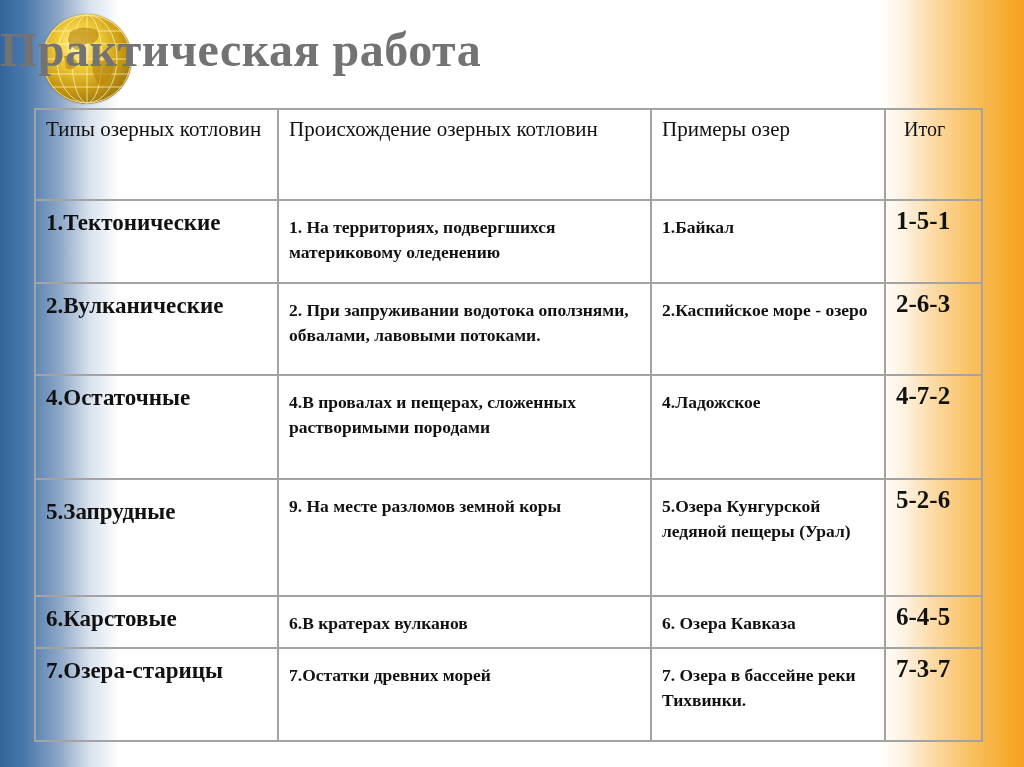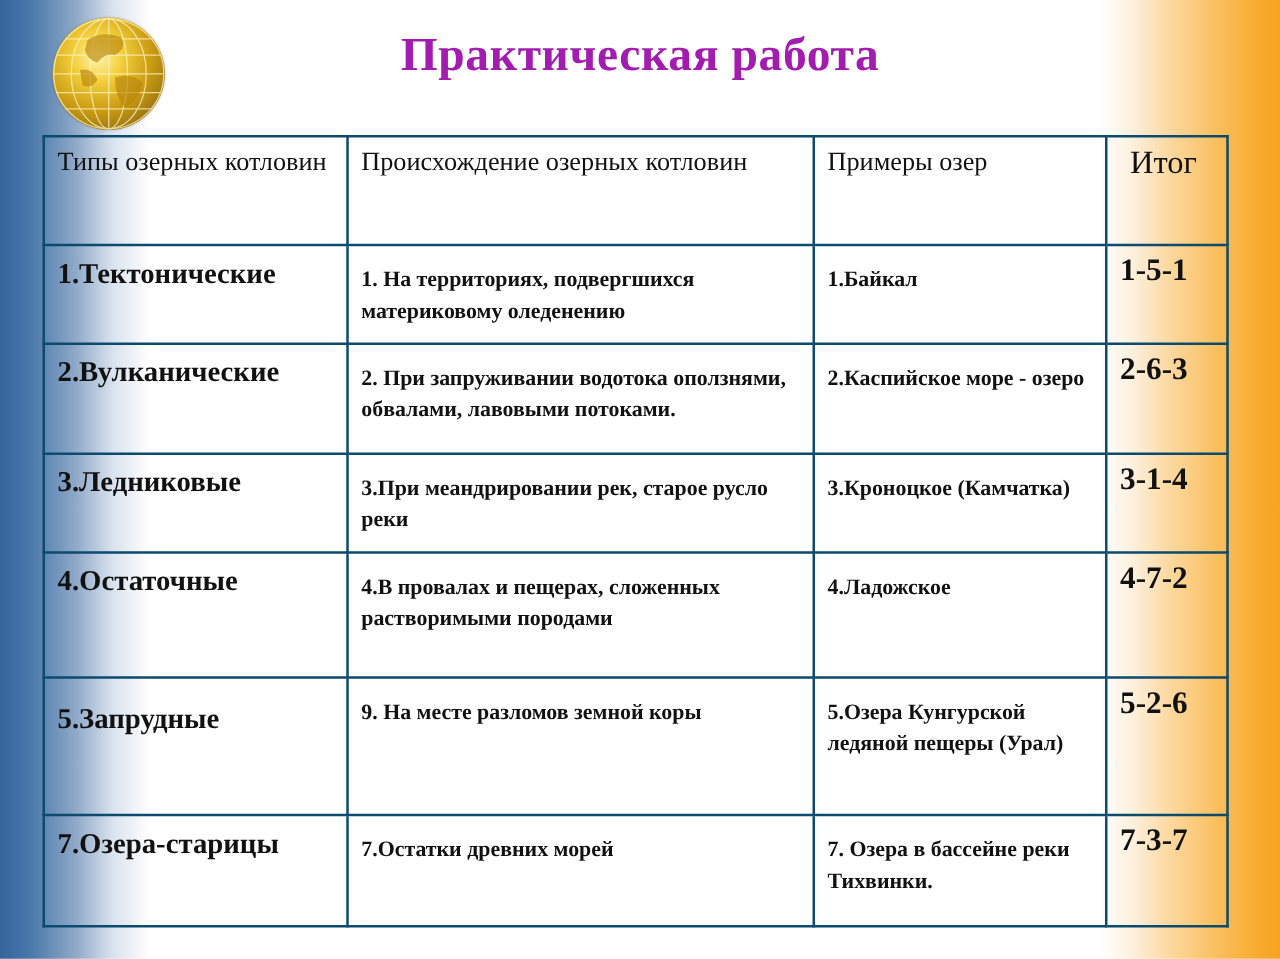--- a/index.html
+++ b/index.html
@@ -12,37 +12,37 @@
     color: #111;
   }
   .globe {
     position: absolute; left: 42px; top: 14px; width: 90px; height: 90px; border-radius: 50%;
     background: radial-gradient(circle at 40% 35%, #fff6b0 0%, #f3cf3c 25%, #c99a12 55%, #8a6a10 85%, #6e5410 100%);
     box-shadow: 0 0 2px rgba(0,0,0,0.25);
     overflow: hidden;
   }
   .globe svg { position: absolute; left: 0; top: 0; }
   .title {
-    position: absolute; left: 0; right: 0; top: 22px; text-align: center;
-    font-size: 38px; font-weight: bold; color: #a21caf; letter-spacing: 0.5px;
+    position: absolute; left: 0; right: 0; top: 22px; text-align: left;
+    font-size: 48px; font-weight: bold; color: #737373; letter-spacing: 0.5px;
   }
   table.grid {
     position: absolute; left: 34px; top: 108px; width: 949px; height: 634px;
     border-collapse: collapse; table-layout: fixed; background: transparent;
   }
   table.grid td {
-    border: 2px solid #0c4a6e; vertical-align: top; padding: 5px 9px 4px 10px;
+    border: 2px solid #a3a3a3; vertical-align: top; padding: 5px 9px 4px 10px;
     font-weight: bold; background: transparent;
   }
   .c1 { width: 225px; font-size: 23px; line-height: 27px; }
   .c2 { width: 354px; font-size: 17.5px; line-height: 25px; }
   .c3 { width: 215px; font-size: 17.5px; line-height: 25px; }
   .c4 { font-size: 25px; line-height: 30px; }
   tr.head td { font-size: 21px; line-height: 27px; font-weight: normal; padding-top: 6px; }
-  tr.head td.c4 { font-size: 26px; padding-left: 18px; }
+  tr.head td.c4 { font-size: 20px; padding-left: 18px; }
   td.c4 { padding-left: 12px; }
   td.c2.body, td.c3.body { padding-top: 14px; }
   td.c1.body { padding-top: 8px; }
 </style>
 </head>
 <body>
 
 <div class="globe">
   <svg width="90" height="90" viewBox="0 0 90 90">
     <g fill="none" stroke="#fff4c4" stroke-width="1" opacity="0.75">
@@ -85,38 +85,38 @@
     <td class="c2 body">1. На территориях, подвергшихся материковому оледенению</td>
     <td class="c3 body">1.Байкал</td>
     <td class="c4">1-5-1</td>
   </tr>
   <tr style="height:79px">
     <td class="c1 body">2.Вулканические</td>
     <td class="c2 body">2. При запруживании водотока оползнями, обвалами, лавовыми потоками.</td>
     <td class="c3 body">2.Каспийское море - озеро</td>
     <td class="c4">2-6-3</td>
   </tr>
-  <tr style="height:65px">
-    <td class="c1 body">3.Ледниковые</td>
-    <td class="c2 body">3.При меандрировании рек, старое русло реки</td>
-    <td class="c3 body">3.Кроноцкое (Камчатка)</td>
-    <td class="c4">3-1-4</td>
-  </tr>
   <tr style="height:89px">
     <td class="c1 body">4.Остаточные</td>
     <td class="c2 body">4.В провалах и пещерах, сложенных растворимыми породами</td>
     <td class="c3 body">4.Ладожское</td>
     <td class="c4">4-7-2</td>
   </tr>
   <tr style="height:99px">
     <td class="c1 body" style="padding-top:18px">5.Запрудные</td>
     <td class="c2 body">9. На месте разломов земной коры</td>
     <td class="c3 body">5.Озера Кунгурской ледяной пещеры (Урал)</td>
     <td class="c4">5-2-6</td>
   </tr>
+  <tr style="height:45px">
+    <td class="c1 body">6.Карстовые</td>
+    <td class="c2 body">6.В кратерах вулканов</td>
+    <td class="c3 body">6. Озера Кавказа</td>
+    <td class="c4">6-4-5</td>
+  </tr>
   <tr style="height:79px">
     <td class="c1 body" style="">7.Озера-старицы</td>
     <td class="c2 body">7.Остатки древних морей</td>
     <td class="c3 body">7. Озера в бассейне реки Тихвинки.</td>
     <td class="c4">7-3-7</td>
   </tr>
 </tbody>
   </table>
 
 </body></html>

